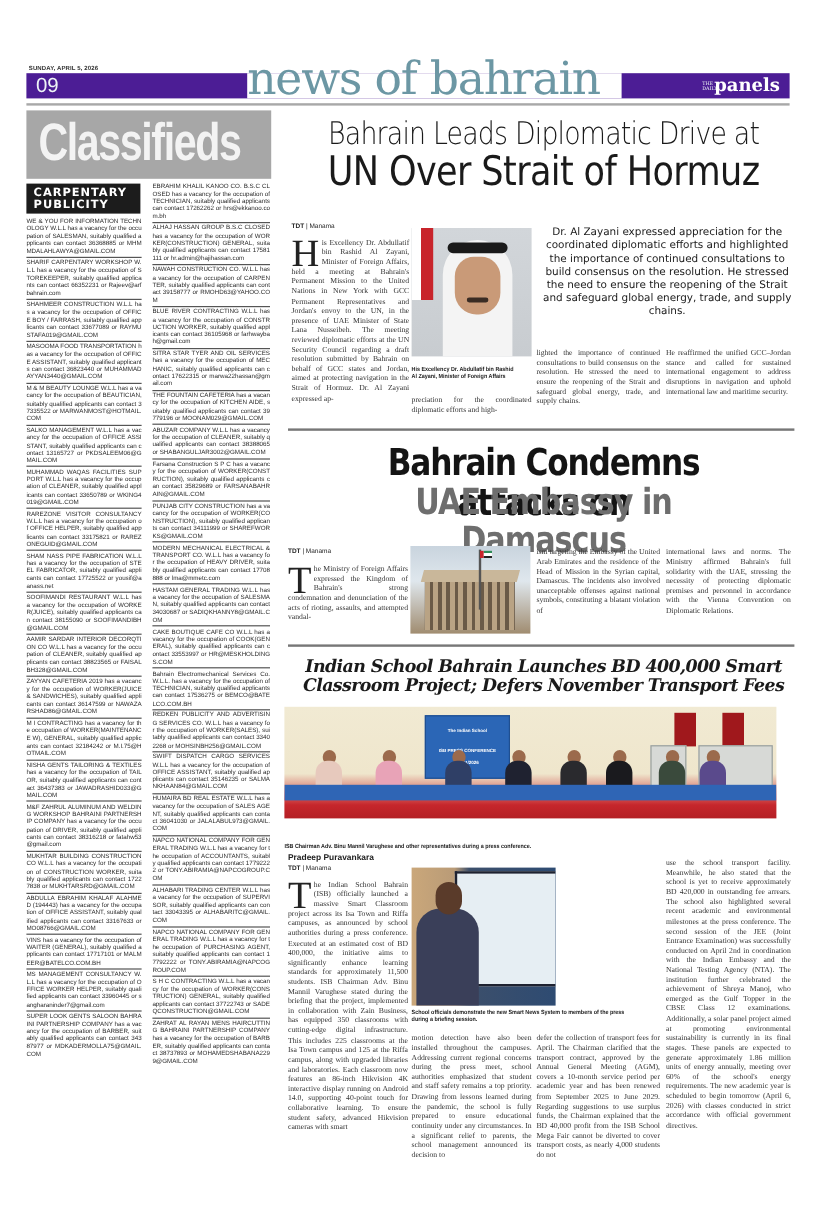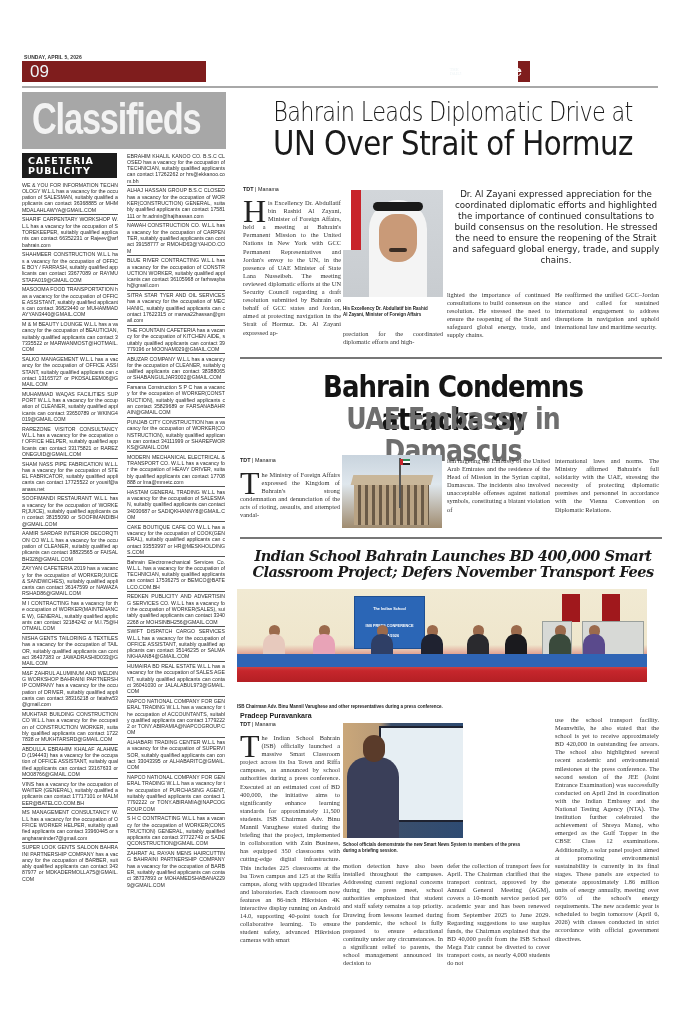--- a/index.html
+++ b/index.html
@@ -1,21 +1,21 @@
 <!DOCTYPE html>
 <html><head>
 <meta charset="utf-8">
 <style>
   * { box-sizing: border-box; margin: 0; padding: 0; }
   html, body { width: 682px; height: 1024px; background: #ffffff; overflow: hidden; }
   body { position: relative; font-family: "Liberation Serif", serif; color: #222; }
 
   
   .date { position: absolute; left: 24px; top: 54px; font-family: "Liberation Sans", sans-serif; font-size: 5px; font-weight: bold; color: #333; letter-spacing: 0.1px; }
-  .masthead { position: absolute; left: 22px; top: 61px; width: 508px; height: 21px; background: #7f1d1d; }
+  .masthead { position: absolute; left: 22px; top: 61px; width: 636px; height: 21px; background: #4c1d95; }
   .page-num { position: absolute; left: 8px; top: 1px; font-family: "Liberation Sans", sans-serif; font-size: 17px; color: #eef4f6; font-weight: 300; }
   .masthead-title { position: absolute; left: 180px; top: -15px; height: 38px; padding: 0 4px; background: #fff0; font-family: "DejaVu Serif", serif; font-size: 38px; line-height: 38px; color: #6c97a4; letter-spacing: -1px; font-weight: 300; }
   .masthead-title-bg { position: absolute; left: 184px; top: 0; width: 312px; height: 21px; background: #ffffff; }
   .logo { position: absolute; right: 8px; top: 1px; font-family: "DejaVu Serif", serif; font-weight: bold; font-size: 15px; color: #ffffff; }
   .logo small { font-size: 4px; font-weight: normal; vertical-align: middle; line-height: 4px; display: inline-block; width: 10px; color: #eef4f6; }
   .rule-top { position: absolute; left: 22px; top: 86px; width: 636px; height: 2px; background: #a8a8a8; }
 
   
   .classifieds-banner { position: absolute; left: 22px; top: 92px; width: 204px; height: 57px; background: #a7a7a7; }
   .classifieds-banner span { position: absolute; left: 10px; top: 2px; font-family: "Liberation Sans", sans-serif; font-weight: bold; font-size: 44px; color: #f3f3f3; letter-spacing: -1.5px; transform: scaleX(0.78); transform-origin: left; }
@@ -69,29 +69,30 @@
   .tbody { position: absolute; left: 4px; top: 34px; width: 52px; height: 82px; background: #3a3f59; border-radius: 20px 20px 0 0; }
   .thead { position: absolute; left: 20px; top: 12px; width: 22px; height: 27px; background: #5a3b2a; border-radius: 11px; }
 </style>
 </head>
 <body>
 
 <div class="date">SUNDAY, APRIL 5, 2026</div>
 <div class="masthead">
   <div class="page-num">09</div>
   <div class="masthead-title-bg"></div>
-  <div class="logo"><small>THE DAILY</small><span>tribune</span></div>
+  <div class="masthead-title">news of bahrain</div>
+  <div class="logo"><small>THE DAILY</small><span>panels</span></div>
 </div>
 <div class="rule-top"></div>
 
 <div class="classifieds-banner">
     <span>Classifieds</span>
   </div>
 <div class="vacancies">
-  <div>CAFETERIA</div>
+  <div>CARPENTARY</div>
   <div>PUBLICITY</div>
 </div>
 <div class="col col-a" id="colA">
     <div class="ad">WE &amp; YOU FOR INFORMATION TECHNOLOGY W.L.L has a vacancy for the occupation of SALESMAN, suitably qualified applicants can contact 36368885 or MHMMDALAHLAWYA@GMAIL.COM</div>
     <div class="ad">SHARIF CARPENTARY WORKSHOP W.L.L has a vacancy for the occupation of STOREKEEPER, suitably qualified applicants can contact 66352231 or Rajeev@arfbahrain.com</div>
     <div class="ad">SHAHMEER CONSTRUCTION W.L.L has a vacancy for the occupation of OFFICE BOY / FARRASH, suitably qualified applicants can contact 33677089 or RAYMUSTAFA019@GMAIL.COM</div>
     <div class="ad">MASOOMA FOOD TRANSPORTATION has a vacancy for the occupation of OFFICE ASSISTANT, suitably qualified applicants can contact 36823440 or MUHAMMADAYYAN3440@GMAIL.COM</div>
     <div class="ad">M &amp; M BEAUTY LOUNGE W.L.L has a vacancy for the occupation of BEAUTICIAN, suitably qualified applicants can contact 37335522 or MARWANMOST@HOTMAIL.COM</div>
     <div class="ad">SALKO MANAGEMENT W.L.L has a vacancy for the occupation of OFFICE ASSISTANT, suitably qualified applicants can contact 13165727 or PKDSALEEM06@GMAIL.COM</div>
     <div class="ad">MUHAMMAD WAQAS FACILITIES SUPPORT W.L.L has a vacancy for the occupation of CLEANER, suitably qualified applicants can contact 33650789 or WKING4019@GMAIL.COM</div>

